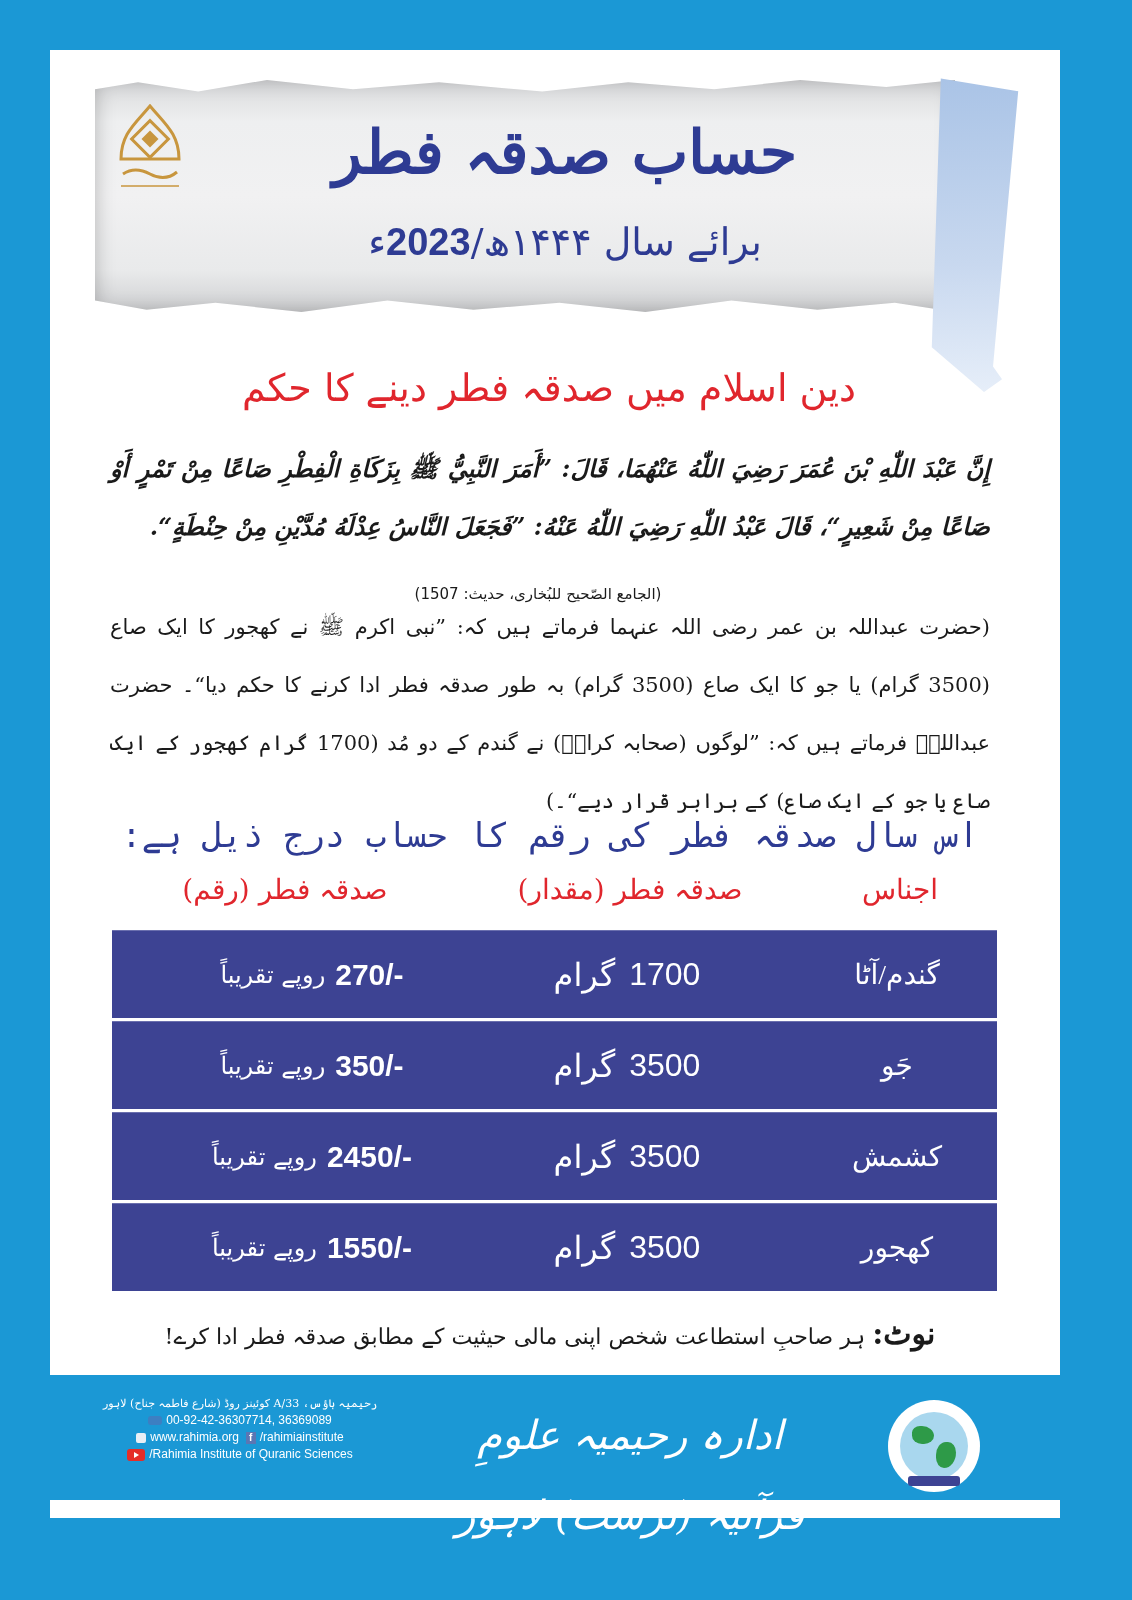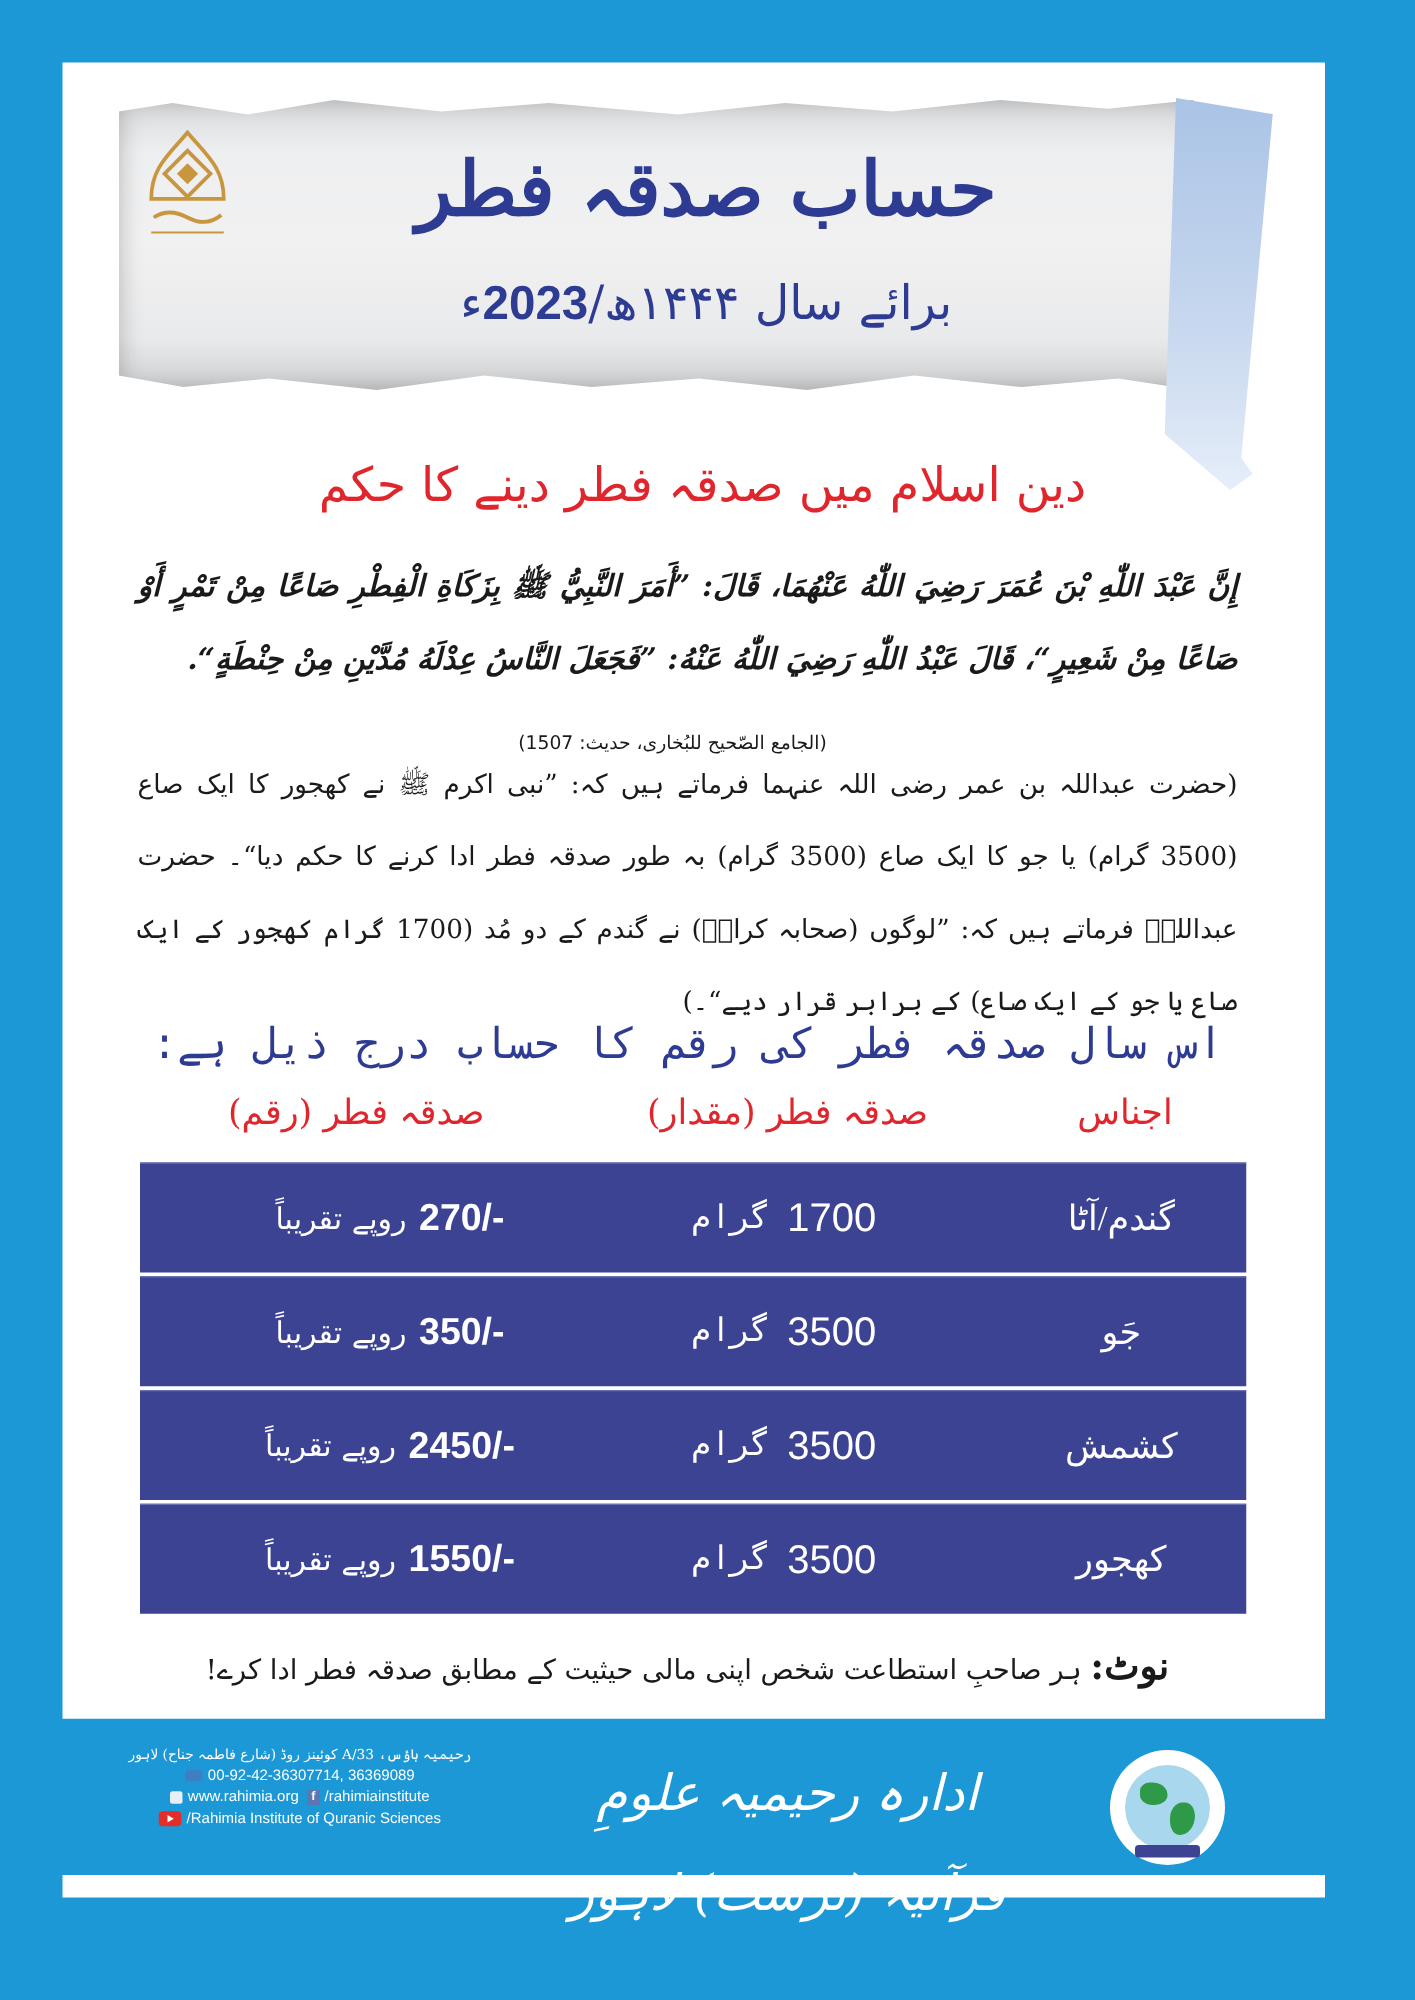--- a/index.html
+++ b/index.html
@@ -17,21 +17,21 @@
           background:linear-gradient(180deg,#a9c3e6 0%,#c8d8ef 60%,#e6eef9 100%);
           clip-path:polygon(12% 2%,98% 6%,70% 92%,80% 96%,60% 100%,2% 86%);
           filter:drop-shadow(-6px 0 6px rgba(0,0,0,0.25)); }
   .crest { position:absolute; left:20px; top:32px; width:70px; height:100px; }
   .title { position:absolute; left:220px; top:40px; width:500px; text-align:center; direction:rtl;
            color:#2e3b93; font-family:"DejaVu Serif", serif; font-weight:bold; font-size:60px; line-height:80px; }
   .subtitle { position:absolute; left:220px; top:145px; width:500px; text-align:center; direction:rtl;
            color:#2e3b93; font-family:"DejaVu Serif", serif; font-size:38px; line-height:50px; }
   .subtitle b { font-family:"Liberation Sans", sans-serif; font-weight:bold; }
 
-  .ruling-heading { position:absolute; left:112px; top:360px; width:900px; text-align:center; direction:rtl;
+  .ruling-heading { position:absolute; left:99px; top:360px; width:900px; text-align:center; direction:rtl;
            color:#e0262d; font-family:"DejaVu Serif", serif; font-size:38px; line-height:56px; }
   .arabic { position:absolute; left:110px; top:440px; width:880px; direction:rtl; text-align:justify;
            color:#1a1a1a; font-family:"DejaVu Serif", serif; font-weight:bold; font-size:24px; line-height:58px;font-style:italic; }
   .ref { position:absolute; left:88px; top:558px; width:900px; text-align:center; direction:rtl;
            color:#1a1a1a; font-family:"DejaVu Sans", sans-serif; font-size:15px; line-height:24px;margin-top:24px; }
   .urdu-para { position:absolute; left:110px; top:598px; width:880px; direction:rtl; text-align:justify;
            color:#1a1a1a; font-family:"DejaVu Serif", serif; font-size:21px; line-height:58px; }
 
   .calc-heading { position:absolute; left:100px; top:810px; width:900px; text-align:center; direction:rtl;
            color:#2e3b93; font-family:Liberation Mono, monospace; font-size:34px; line-height:56px; }
@@ -44,21 +44,21 @@
 
   .table { position:absolute; left:112px; top:930px; width:885px; }
   .row { position:relative; height:87px; background:#3d4393; margin-bottom:1px;
          border-top:1px solid #6a6fae; }
   .row + .row { margin-top:3px; }
   .cell { position:absolute; top:0; height:87px; display:flex; align-items:center; justify-content:center;
           color:#ffffff; }
   .c-item { right:20px; width:160px; font-family:Liberation Serif, serif; font-size:28px; direction:rtl;text-align:right; }
   .c-qty  { left:400px; width:230px; font-size:28px; direction:rtl; }
   .c-qty .num { font-family:"Liberation Sans", sans-serif; font-size:32px; margin-left:14px; }
-  .c-qty .unit { font-family:Liberation Mono, monospace; font-size:26px; }
+  .c-qty .unit { font-family:Liberation Sans, sans-serif; font-size:32px; }
   .c-amt  { left:40px; width:320px; direction:rtl; }
   .c-amt .num { font-family:"Liberation Sans", sans-serif; font-weight:bold; font-size:30px; margin-left:10px; direction:ltr; unicode-bidi:isolate; }
   .c-amt .unit { font-family:"DejaVu Serif", serif; font-size:24px;text-align:center; }
 
   .note { position:absolute; left:100px; top:1312px; width:900px; text-align:center; direction:rtl;
           color:#1a1a1a; font-family:"DejaVu Serif", serif; font-size:22px; line-height:44px; }
   .note b { font-size:30px; font-weight:bold;margin-top:33px; }
 
   
   .footer-contact { position:absolute; left:100px; top:1395px; width:280px; color:#ffffff;

